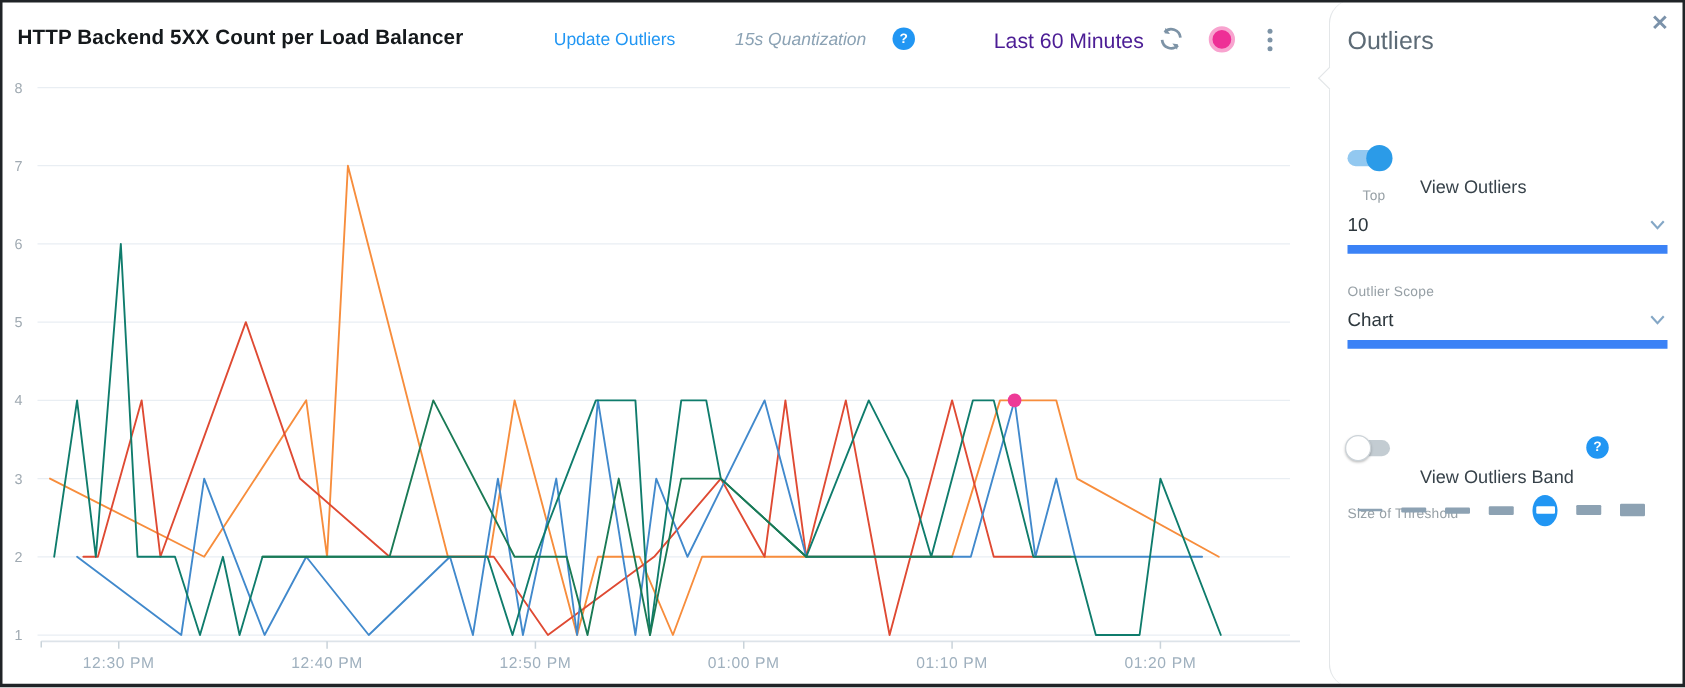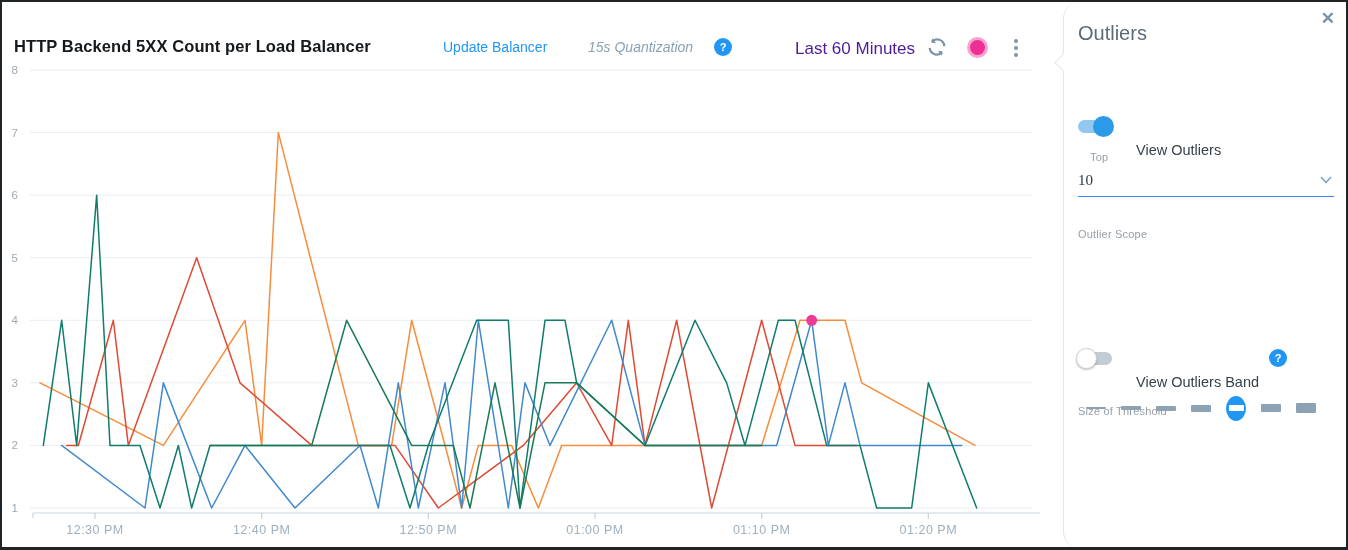--- a/index.html
+++ b/index.html
@@ -4,21 +4,21 @@
 <style>
   * { margin:0; padding:0; box-sizing:border-box; }
   html,body { width:1348px; height:550px; background:#fff; font-family:"Liberation Sans", sans-serif; overflow:hidden; }
   #stage { position:relative; width:1348px; height:550px; background:#fff; }
   .window-border { position:absolute; inset:0; border:2px solid #202427; border-bottom-width:3px; pointer-events:none; z-index:50; }
 
   
   #chart-region { position:absolute; left:0; top:0; width:1063px; height:550px; background:#fff; }
   #chart-svg { position:absolute; left:0; top:0; }
 
-  .chart-header { position:absolute; left:0; top:16px; width:1050px; height:56px; }
+  .chart-header { position:absolute; left:0; top:0; width:1050px; height:56px; }
   .chart-title { position:absolute; left:14px; top:21px; font-size:16.5px; font-weight:700; color:#15191c; letter-spacing:.1px; }
   .link-update { position:absolute; left:443px; top:23px; font-size:14px; font-weight:500; color:#2196f3; cursor:pointer; }
   .quantization { position:absolute; left:588px; top:23px; font-size:14px; font-weight:500; color:#8ba2b4;font-style:italic; }
   .help-badge { width:18px; height:18px; border-radius:50%; background:#2196f3; color:#fff; font-size:11px; font-weight:700;
                 display:flex; align-items:center; justify-content:center; }
   .help-quant { position:absolute; left:714px; top:22px; }
   .time-range { position:absolute; left:795px; top:23px; font-size:17px; color:#4c1d95; }
   .refresh-icon { position:absolute; left:926px; top:20px; width:22px; height:22px; cursor:pointer; }
   .live-dot { position:absolute; left:967px; top:21px; width:21px; height:21px; border-radius:50%;
               background:#ee2f96; border:3px solid #f8a3cf; cursor:pointer; }
@@ -36,21 +36,21 @@
   .toggle-row { position:absolute; left:14px; display:flex; align-items:center; }
   .toggle { position:relative; width:34px; height:13px; border-radius:7px; flex:0 0 auto; cursor:pointer; }
   .toggle .knob { position:absolute; top:-4px; width:21px; height:21px; border-radius:50%; }
   .toggle.on { background:#92c8f0; }
   .toggle.on .knob { right:-2px; background:#2b9be8; }
   .toggle.off { background:#c3ccd2; }
   .toggle.off .knob { left:-2px; background:#fff; border:1px solid #ccd3d8; box-shadow:0 1px 2px rgba(0,0,0,.25); }
   .toggle-label { margin-left:24px; font-size:14.5px; color:#37424a;margin-top:48px; }
 
   .field-label { position:absolute; left:14px; font-size:11px; color:#97a0a6; letter-spacing:.2px; }
-  .select-field { position:absolute; left:14px; width:256px; border-bottom:1px solid #3b82f6; cursor:pointer;font-family:Liberation Serif, serif; }
+  .select-field { position:absolute; left:14px; width:256px; border-bottom:7px solid #3b82f6; cursor:pointer; }
   .select-value { font-size:15px; color:#2d373d; padding-bottom:7px; }
   .chevron-icon { position:absolute; right:2px; top:4px; }
 
   .threshold-row { position:absolute; left:22px; display:flex; align-items:center; height:28px; }
   .threshold-opt { width:20px; display:flex; align-items:center; justify-content:center; margin-right:15px; cursor:pointer; height:28px; }
   .threshold-bar { width:20px; background:#8da2b3; border-radius:1px; }
   .threshold-sel { width:25px; height:25px; border-radius:50%; background:#2196f3; display:flex; align-items:center; justify-content:center; }
   .threshold-sel .threshold-bar { width:15px; background:#fff; }
 </style>
 </head>
@@ -93,21 +93,21 @@
         <polyline points="40,382.85714285714283 163.33333333333334,445.42857142857144 245,320.2857142857143 261.66666666666663,445.42857142857144 278.33333333333337,132.57142857142856 358.3333333333333,445.42857142857144 391.66666666666663,445.42857142857144 411.66666666666663,320.2857142857143 461.66666666666663,508 478.3333333333333,445.42857142857144 511.66666666666663,445.42857142857144 538.3333333333333,508 561.6666666666666,445.42857142857144 761.6666666666667,445.42857142857144 800,320.2857142857143 845,320.2857142857143 861.6666666666666,382.85714285714283 975.0000000000001,445.42857142857144" fill="none" stroke="#f78d3c" stroke-width="1.5" stroke-linejoin="round" stroke-linecap="round"></polyline>
         <polyline points="66.66666666666666,445.42857142857144 78.33333333333334,445.42857142857144 113.33333333333333,320.2857142857143 128.33333333333334,445.42857142857144 196.66666666666666,257.7142857142857 240,382.85714285714283 311.66666666666663,445.42857142857144 395,445.42857142857144 438.3333333333333,508 523.3333333333334,445.42857142857144 576.6666666666666,382.85714285714283 611.6666666666666,445.42857142857144 628.3333333333333,320.2857142857143 645,445.42857142857144 676.6666666666666,320.2857142857143 711.6666666666666,508 761.6666666666667,320.2857142857143 795,445.42857142857144 856.6666666666666,445.42857142857144" fill="none" stroke="#df4a33" stroke-width="1.5" stroke-linejoin="round" stroke-linecap="round"></polyline>
         <polyline points="61.66666666666666,445.42857142857144 145,508 163.33333333333334,382.85714285714283 211.66666666666666,508 245,445.42857142857144 295,508 360,445.42857142857144 378.3333333333333,508 398.33333333333337,382.85714285714283 418.33333333333337,508 445,382.85714285714283 461.66666666666663,508 478.3333333333333,320.2857142857143 508.3333333333333,508 525,382.85714285714283 550,445.42857142857144 611.6666666666666,320.2857142857143 645,445.42857142857144 776.6666666666666,445.42857142857144 811.6666666666666,320.2857142857143 828.3333333333334,445.42857142857144 845,382.85714285714283 860,445.42857142857144 961.6666666666666,445.42857142857144" fill="none" stroke="#4189cc" stroke-width="1.5" stroke-linejoin="round" stroke-linecap="round"></polyline>
         <polyline points="43.333333333333336,445.42857142857144 61.66666666666666,320.2857142857143 76.66666666666666,445.42857142857144 96.66666666666667,195.14285714285714 110,445.42857142857144 140,445.42857142857144 160,508 178.33333333333334,445.42857142857144 191.66666666666666,508 210.00000000000003,445.42857142857144 390.00000000000006,445.42857142857144 410,508 428.3333333333333,445.42857142857144 476.66666666666663,320.2857142857143 508.3333333333333,320.2857142857143 520,508 545,320.2857142857143 565,320.2857142857143 576.6666666666666,382.85714285714283 645,445.42857142857144 694.9999999999999,320.2857142857143 726.6666666666666,382.85714285714283 745,445.42857142857144 778.3333333333333,320.2857142857143 795,320.2857142857143 826.6666666666666,445.42857142857144 860,445.42857142857144 876.6666666666665,508 911.6666666666666,508 928.3333333333334,382.85714285714283 976.6666666666666,508" fill="none" stroke="#0f7c6c" stroke-width="1.5" stroke-linejoin="round" stroke-linecap="round"></polyline>
         <polyline points="210.00000000000003,445.42857142857144 311.66666666666663,445.42857142857144 346.66666666666663,320.2857142857143 411.66666666666663,445.42857142857144 453.33333333333326,445.42857142857144 470,508 494.99999999999994,382.85714285714283 520,508 545,382.85714285714283 576.6666666666666,382.85714285714283 645,445.42857142857144 761.6666666666667,445.42857142857144" fill="none" stroke="#1a7a55" stroke-width="1.5" stroke-linejoin="round" stroke-linecap="round"></polyline>
         <circle cx="811.6666666666666" cy="320.2857142857143" r="5.5" fill="#ee3a97"></circle>
       </svg>
 
     <div class="chart-header">
       <div class="chart-title">HTTP Backend 5XX Count per Load Balancer</div>
-      <div class="link-update">Update Balancer</div>
+      <div class="link-update">Update Outliers</div>
       <div class="quantization">15s Quantization</div>
       <div class="help-badge help-quant">?</div>
       <div class="time-range">Last 60 Minutes</div>
       <svg class="refresh-icon" viewBox="0 0 24 24">
         <path d="M20 11 A 8 8 0 0 0 6.2 6.2" fill="none" stroke="#7d93a6" stroke-width="2.4"></path>
         <path d="M6.9 2.5 L6.2 7.3 L11 7.9 Z" fill="#7d93a6"></path>
         <path d="M4 13 A 8 8 0 0 0 17.8 17.8" fill="none" stroke="#7d93a6" stroke-width="2.4"></path>
         <path d="M17.1 21.5 L17.8 16.7 L13 16.1 Z" fill="#7d93a6"></path>
       </svg>
       <div class="live-dot"></div>
@@ -133,20 +133,26 @@
 
     <div class="field-label" style="top:151px;margin-left:12px;">Top</div>
     <div class="select-field" style="top:172px;">
       <div class="select-value">10</div>
       <svg class="chevron-icon" width="12" height="8" viewBox="0 0 12 8">
         <polyline points="1,1 6,6.5 11,1" fill="none" stroke="#84a7c6" stroke-width="1.7"></polyline>
       </svg>
     </div>
 
     <div class="field-label" style="top:228px;">Outlier Scope</div>
+    <div class="select-field" style="top:248px;">
+      <div class="select-value">Chart</div>
+      <svg class="chevron-icon" width="12" height="8" viewBox="0 0 12 8">
+        <polyline points="1,1 6,6.5 11,1" fill="none" stroke="#84a7c6" stroke-width="1.7"></polyline>
+      </svg>
+    </div>
 
     <div class="toggle-row" style="top:326px;justify-content:space-between;">
       <div class="toggle off">
           <div class="knob"></div>
         </div>
       <div class="toggle-label">View Outliers Band</div>
       <div class="help-badge" style="margin-left:10px;">?</div>
     </div>
 
     <div class="field-label" style="top:382px;margin-top:23px;">Size of Threshold</div>

